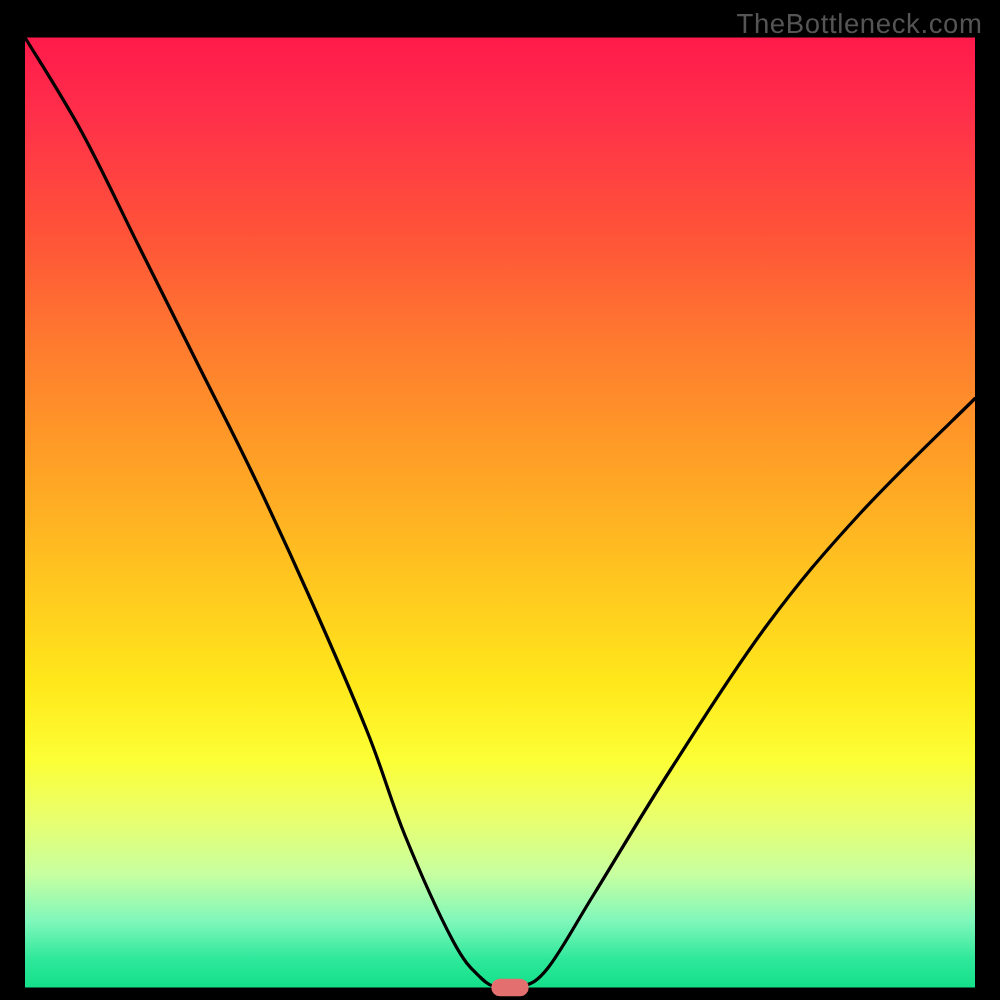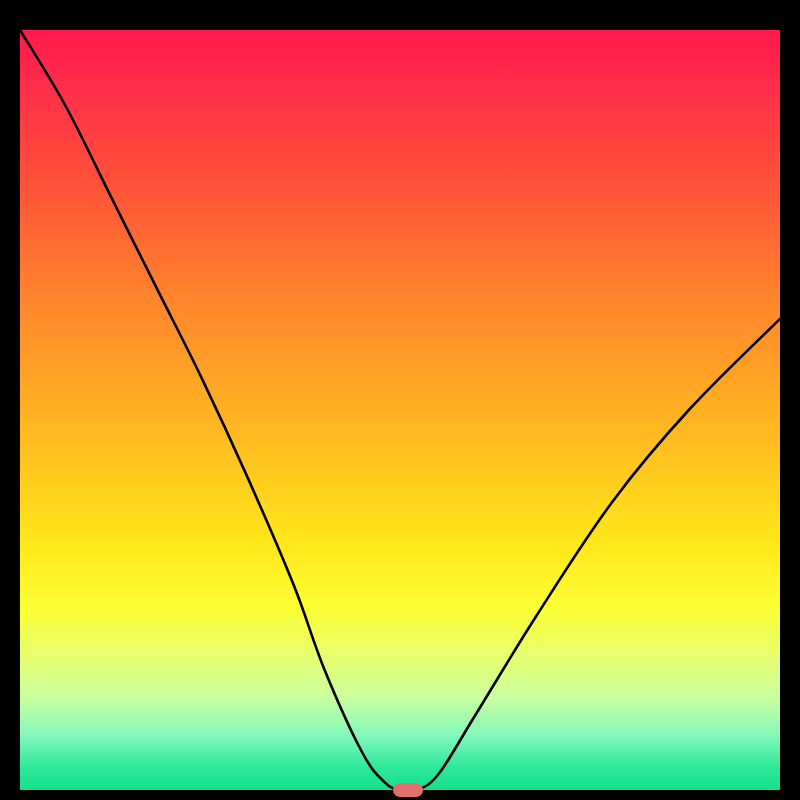--- a/index.html
+++ b/index.html
@@ -73,20 +73,21 @@
     border-radius: 7px;
     background: #e36f6f;
     transform: translate(-50%, -50%);
     z-index: 4;
   }
 </style>
 </head>
 <body>
 
 <div class="frame">
+  <div class="watermark">TheBottleneck.com</div>
 
   <div class="plot">
     <div class="gradient"></div>
 
     <svg class="curve" viewBox="0 0 760 760" preserveAspectRatio="none">
       <path id="curve-path" fill="none" stroke="#000" stroke-width="2.6" stroke-linecap="round" stroke-linejoin="round" d="M 0 0 C 8.2 13.7, 29.2 45.9, 45.6 76.0 C 62.0 106.1, 74.8 134.4, 91.2 167.2 C 107.6 200.0, 120.4 225.6, 136.8 258.4 C 153.2 291.2, 166.0 315.4, 182.4 349.6 C 198.8 383.8, 211.6 411.5, 228.0 448.4 C 244.4 485.3, 259.9 520.6, 273.6 554.8 C 287.3 589.0, 291.7 608.3, 304.0 638.4 C 316.3 668.5, 331.1 701.5, 342.0 722.0 C 352.9 742.5, 358.0 745.6, 364.8 752.4 C 371.6 759.2, 374.5 758.6, 380.0 760.0 C 385.5 761.4, 388.4 762.7, 395.2 760.0 C 402.0 757.3, 407.1 758.5, 418.0 744.8 C 428.9 731.1, 438.2 712.7, 456.0 684.0 C 473.8 655.3, 492.2 623.5, 516.8 585.2 C 541.4 546.9, 565.4 508.1, 592.8 471.2 C 620.2 434.3, 638.7 412.8, 668.8 380.0 C 698.9 347.2, 743.6 305.2, 760.0 288.8"></path>
     </svg>
 
     <div id="marker" class="marker" style="left: 387.6px; top: 760px; background: rgb(227, 111, 111);"></div>
   </div>

